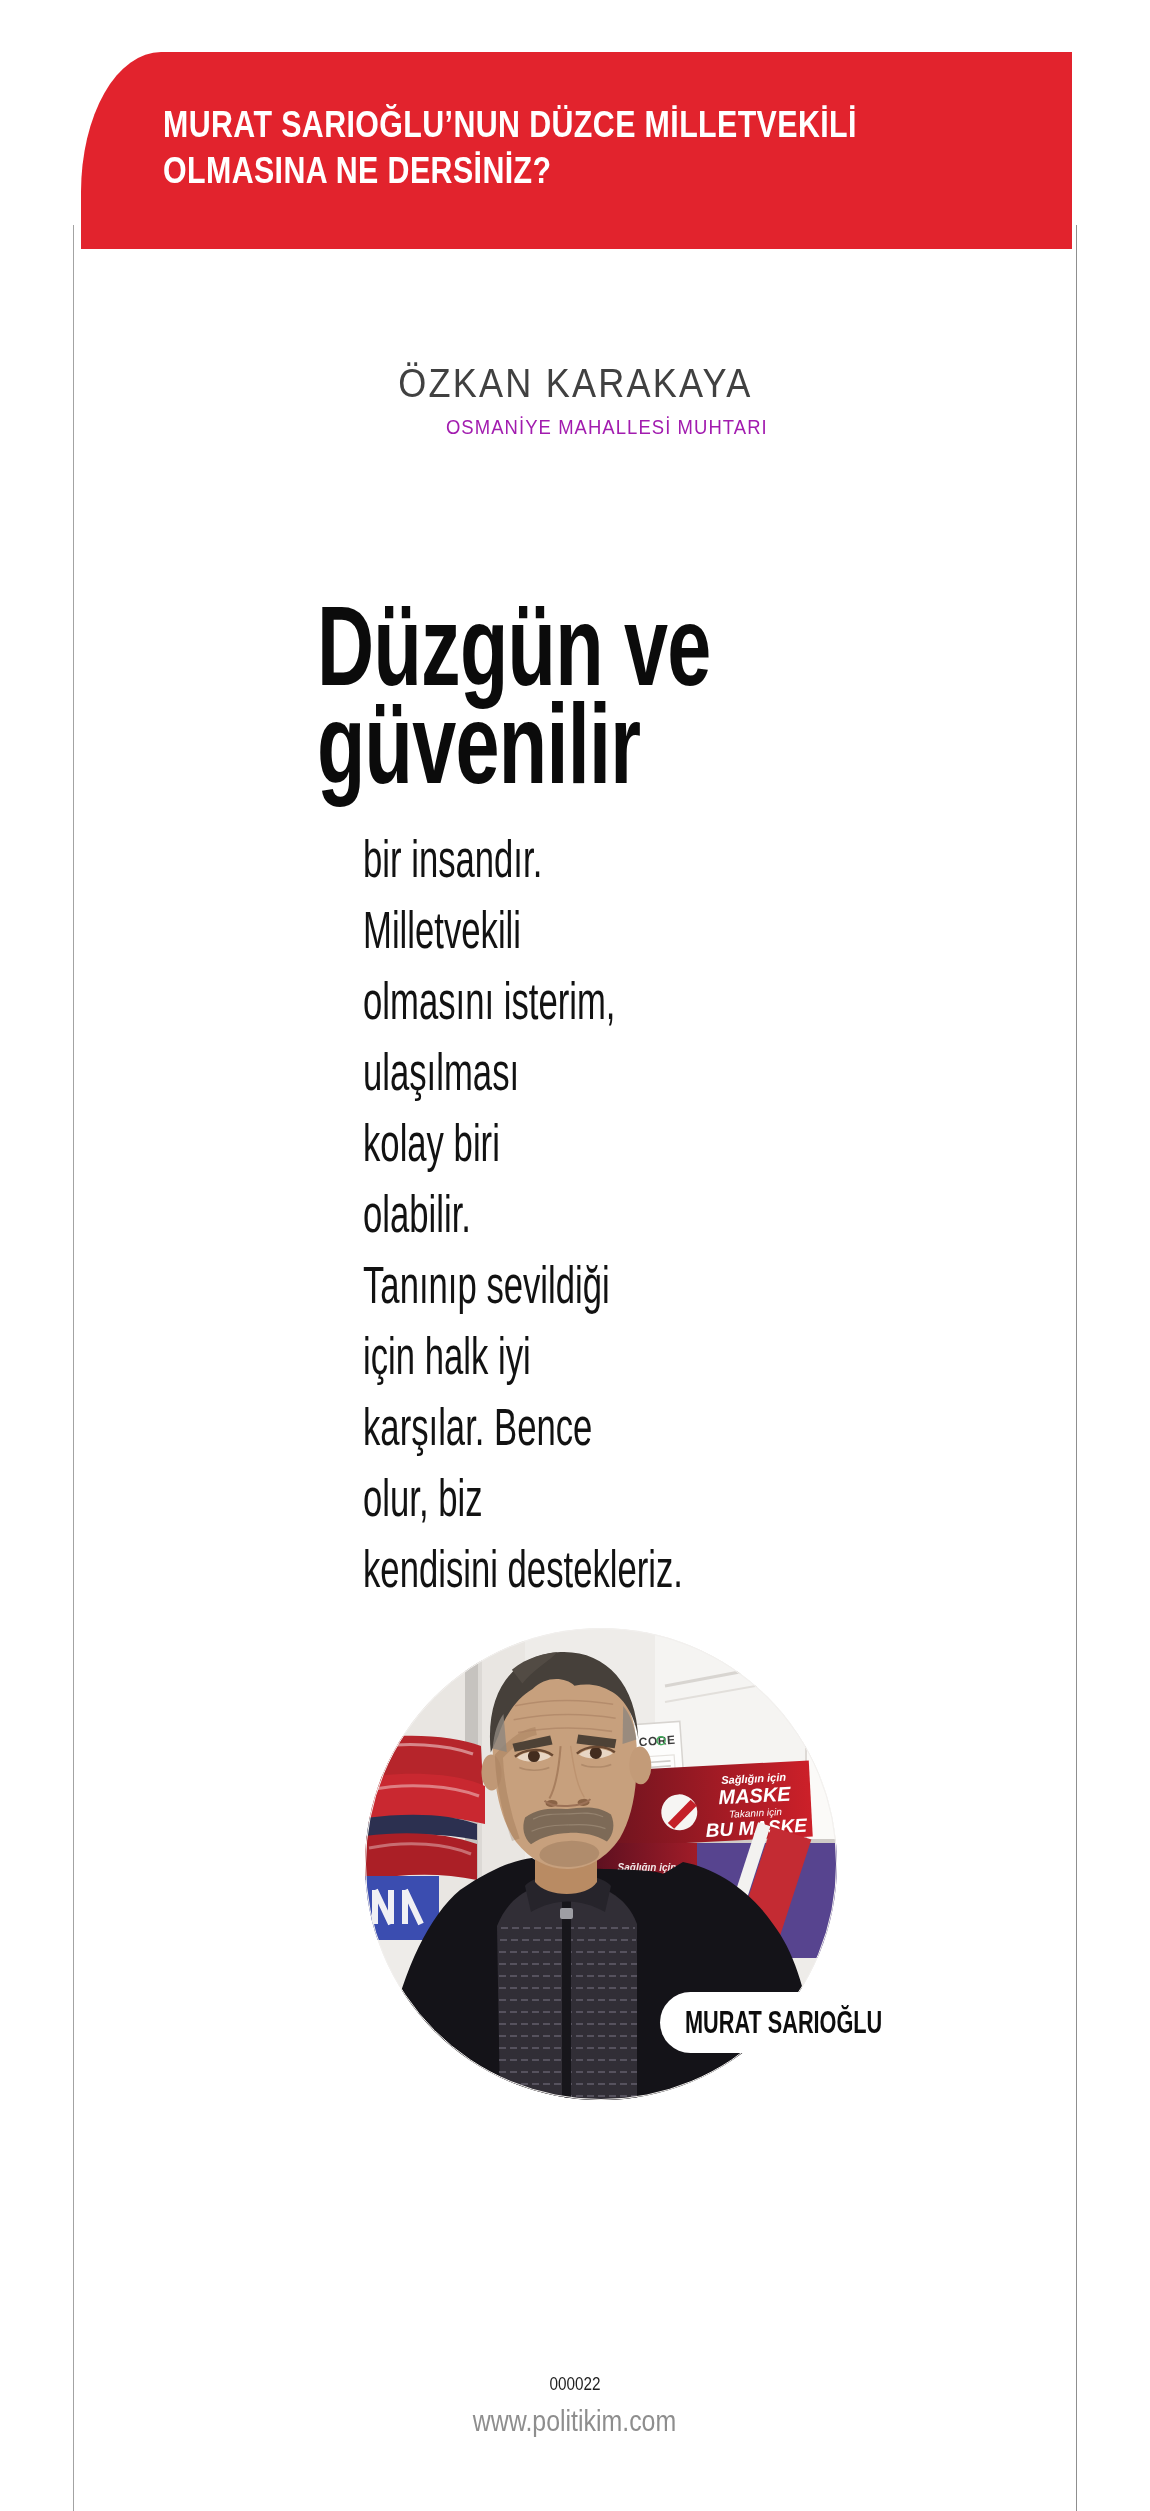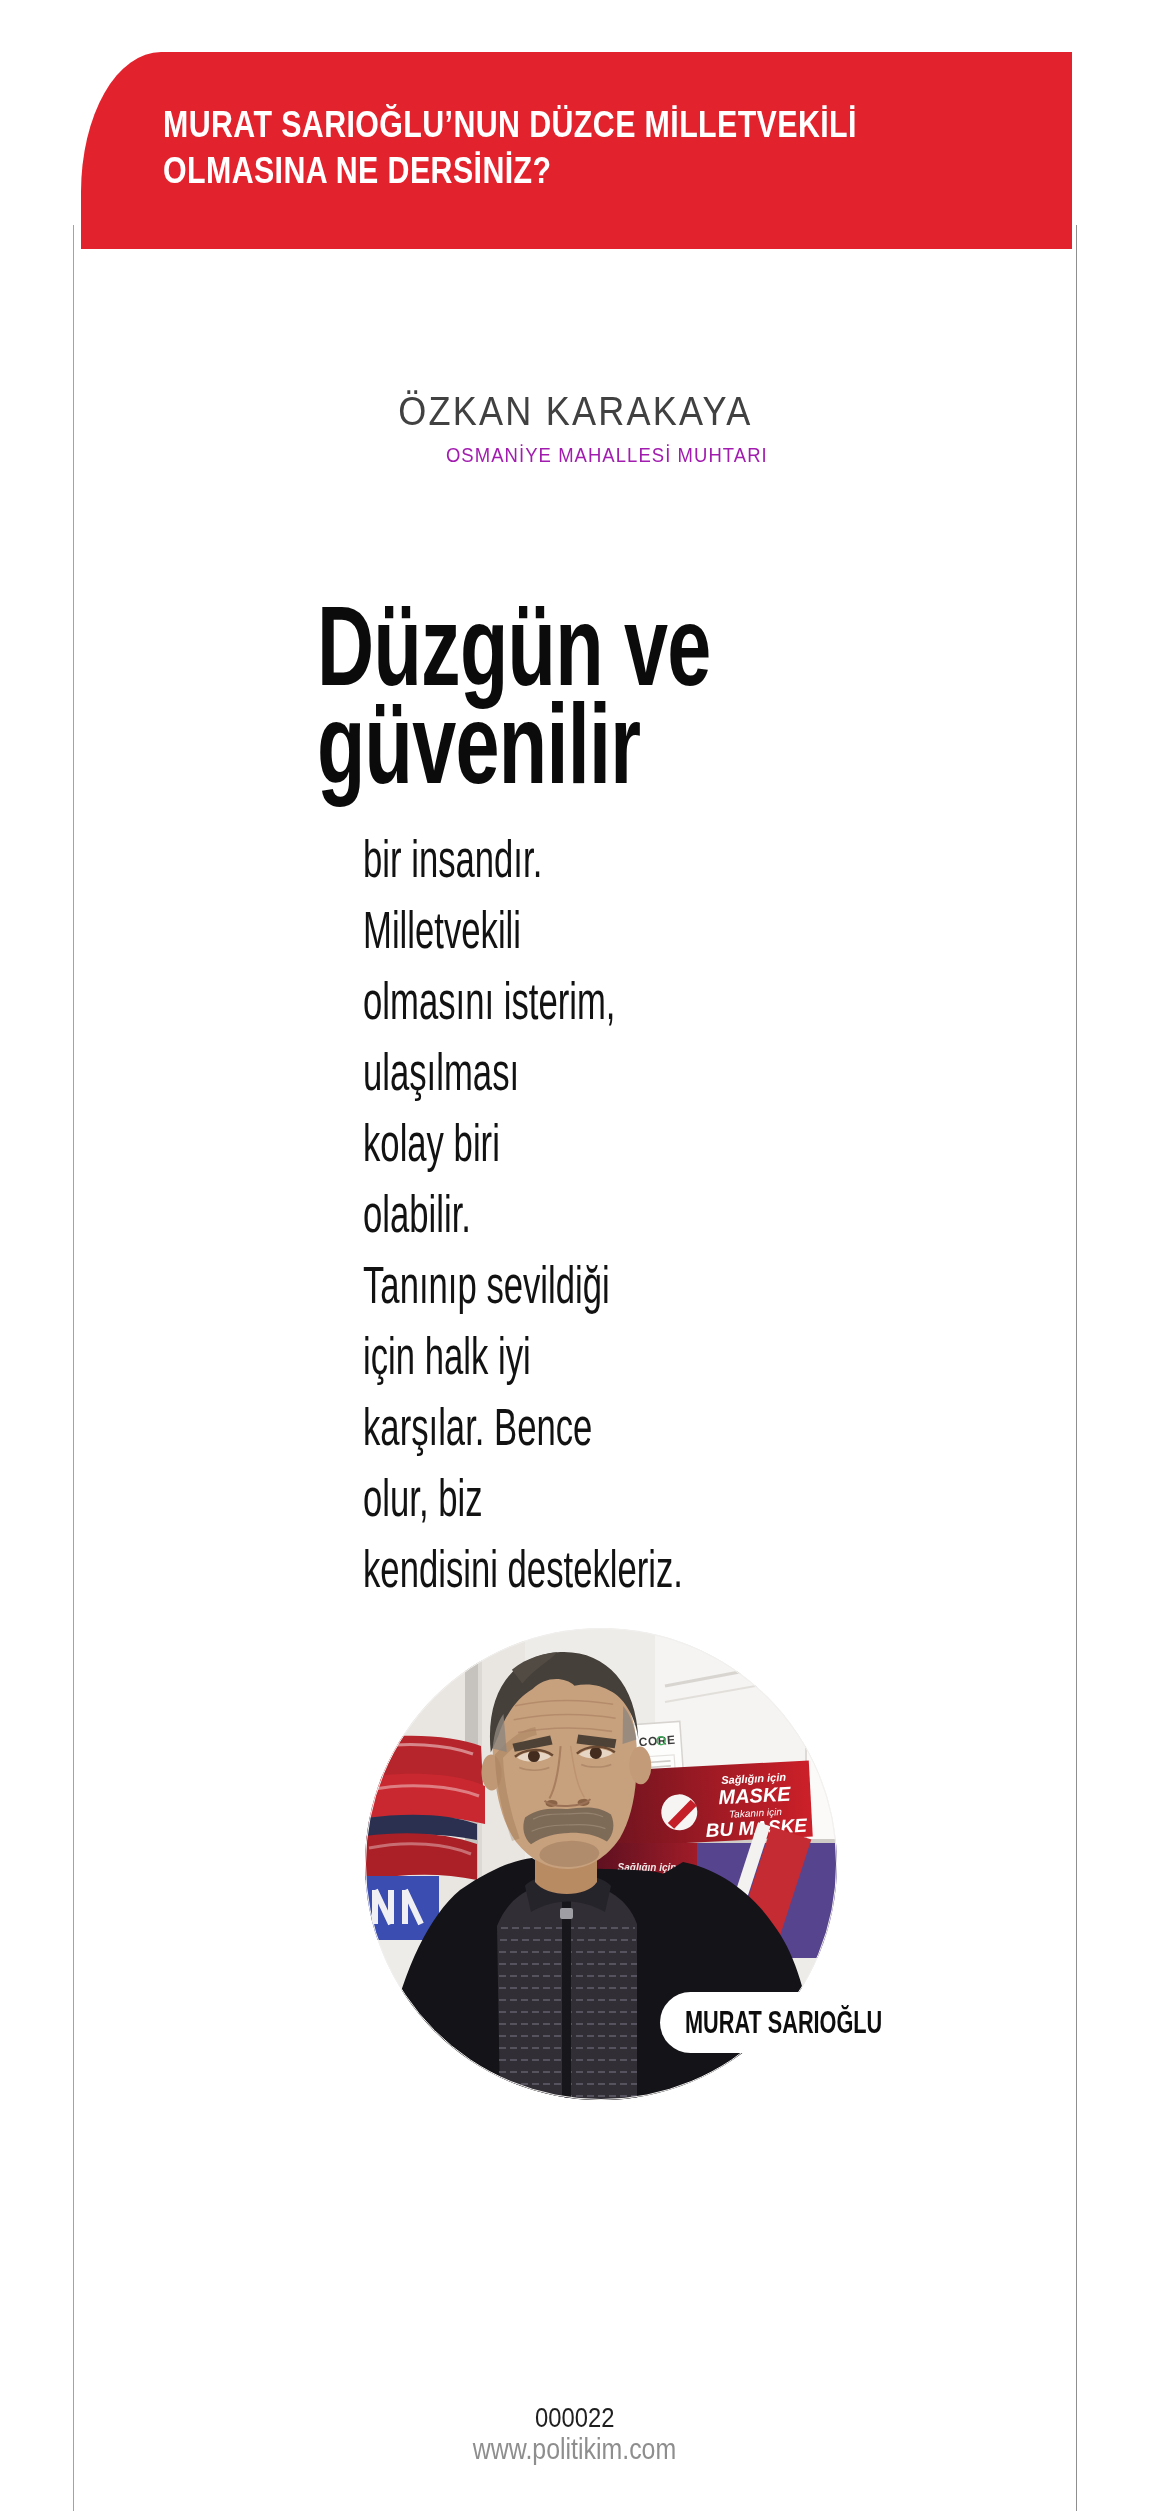--- a/index.html
+++ b/index.html
@@ -10,42 +10,42 @@
   .banner{position:absolute;left:81px;top:9px;width:991px;height:197px;
     background:#e2232d;border-top-left-radius:80px 140px;margin-top:43px;}
   .banner-text{position:absolute;left:82px;top:50px;color:#ffffff;font-weight:700;
     font-size:37px;line-height:46px;letter-spacing:.5px;white-space:nowrap;
     transform:scaleX(.82);transform-origin:left top;}
 
   
   .card-frame{position:absolute;left:73px;top:225px;width:1002px;height:2286px;
     border-left:1px solid #a3a3a3;border-right:1px solid #8f8f8f;}
 
-  .center-line{position:absolute;left:0;width:1150px;text-align:center;white-space:nowrap;margin-top:28px;}
+  .center-line{position:absolute;left:0;width:1150px;text-align:center;white-space:nowrap;}
   .scale-wrap{display:inline-block;transform:scaleX(.88);transform-origin:center top;}
 
   .person-name{top:360px;font-size:41px;color:#414141;letter-spacing:2.5px;font-weight:400;}
   .person-title{top:415px;font-size:21px;color:#a21caf;letter-spacing:1.2px;padding-left:32px;}
 
   .headline{position:absolute;left:317px;top:597px;font-size:113px;line-height:98px;
     font-weight:700;color:#0b0b0b;letter-spacing:-1px;white-space:nowrap;
     transform:scaleX(.70);transform-origin:left top;}
 
   .bodytext{position:absolute;left:363px;top:824px;font-size:51px;line-height:71px;
     color:#121212;white-space:nowrap;transform:scaleX(.68);transform-origin:left top;}
 
   
   .portrait{position:absolute;left:365px;top:1628px;width:472px;height:472px;}
   .caption-pill{position:absolute;left:660px;top:1992px;width:252px;height:61px;
     background:#ffffff;border-radius:31px;}
   .caption-text{position:absolute;left:25px;top:0;height:61px;line-height:61px;
     font-size:31px;font-weight:700;color:#0d0d0d;white-space:nowrap;
     transform:scaleX(.70);transform-origin:left center;}
 
-  .footer-code{top:2374px;font-size:28px;color:#1f1f1f;}
+  .footer-code{top:2374px;font-size:18px;color:#1f1f1f;}
   .footer-code .scale-wrap{transform:scaleX(.85);}
   .footer-url{top:2404px;font-size:30px;color:#8e8e8e;}
   .footer-url .scale-wrap{transform:scaleX(.83);}
 </style>
 </head>
 <body>
 
 <div class="page">
 
   <div class="banner">

